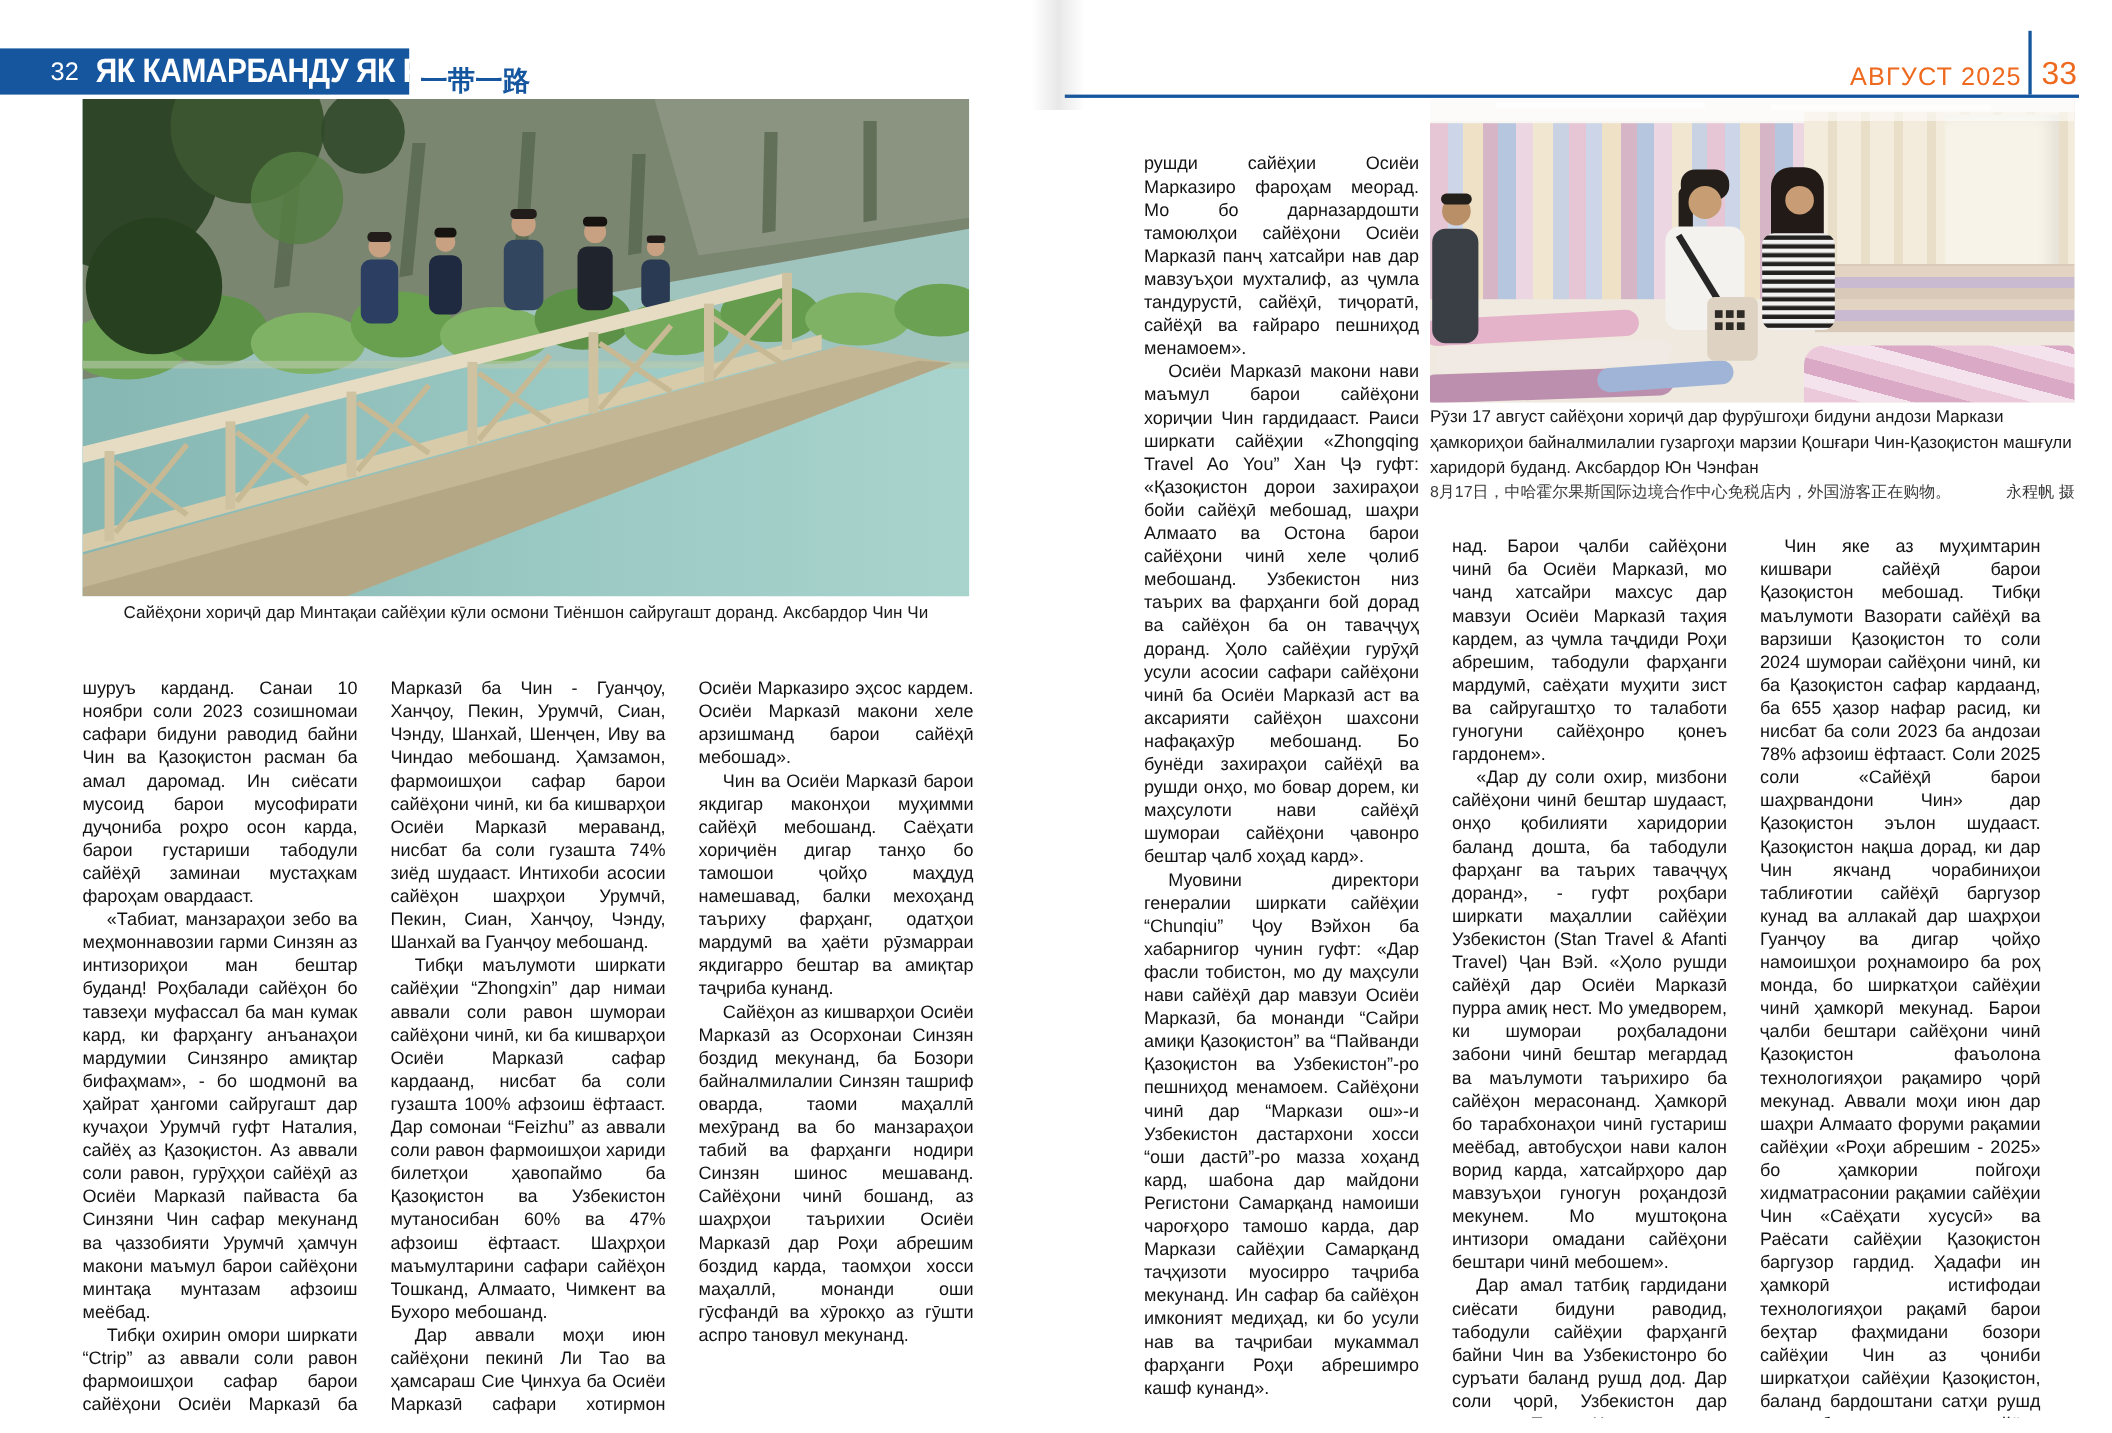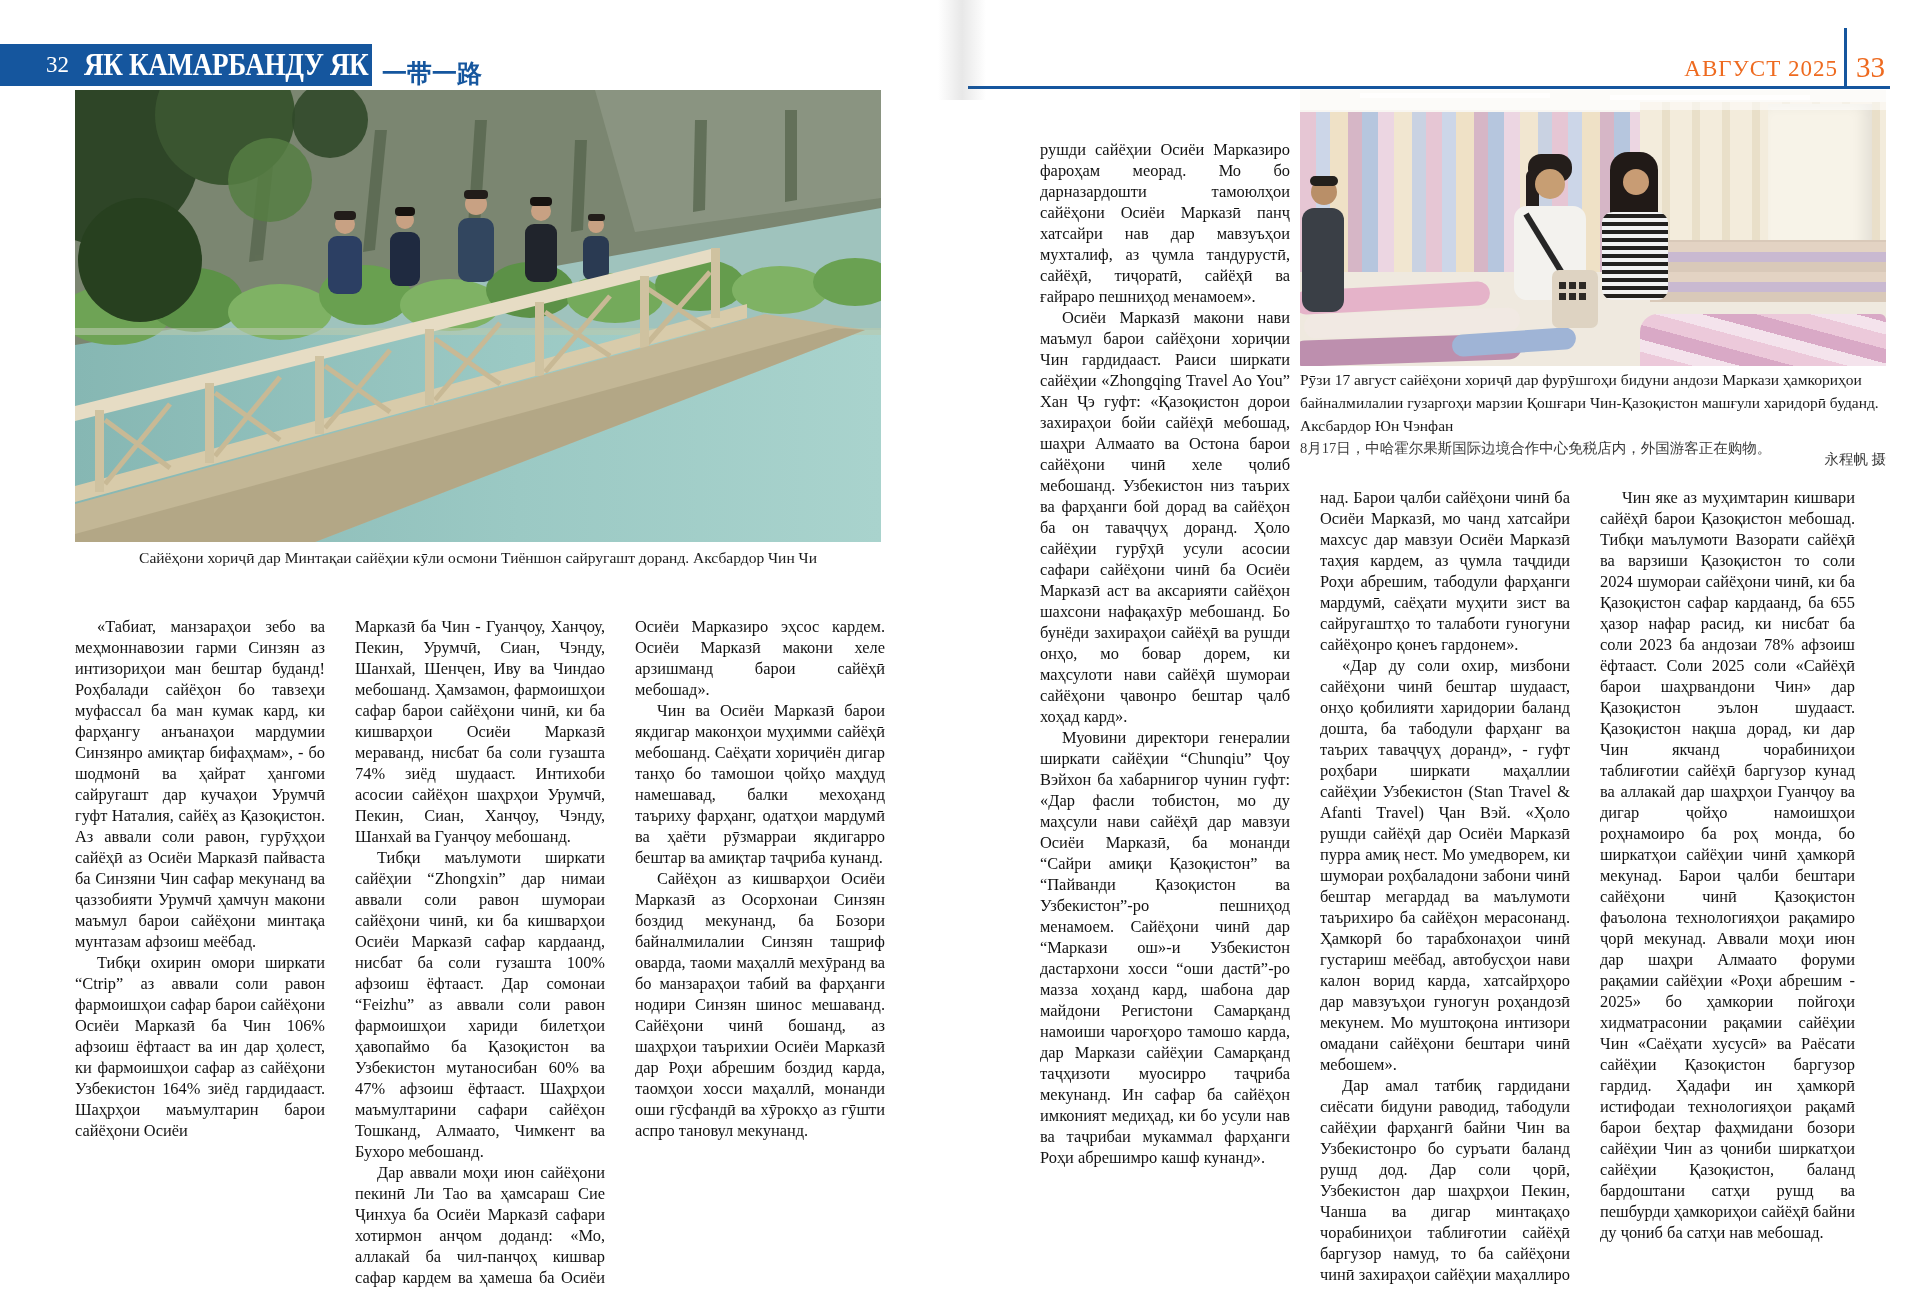--- a/index.html
+++ b/index.html
@@ -1,18 +1,18 @@
 <!DOCTYPE html>
 <html><head>
 <meta charset="utf-8">
 <style>
   html,body{margin:0;padding:0;}
   body{width:1920px;height:1303px;position:relative;background:#ffffff;
        font-family:"Liberation Sans",sans-serif;color:#141414;overflow:hidden;}
-  .abs{position:absolute;font-family:Liberation Serif, serif;}
+  .abs{position:absolute;}
 
   
   .title-bar{left:0;top:44px;width:372px;height:42px;background:#15569e;
              display:flex;align-items:center;}
   .pageno-left{color:#fff;font-size:23px;margin-left:46px;font-weight:400;}
   .main-title{color:#fff;font-weight:700;font-size:28px;letter-spacing:-0.4px;
               margin-left:15px;white-space:nowrap;transform:scaleX(.97) scaleY(1.1);
               transform-origin:left center;}
   .cjk-subtitle{left:382px;top:57px;color:#15569e;font-weight:700;font-size:25px;white-space:nowrap;}
   .issue-date{top:56px;left:1642px;width:196px;text-align:right;color:#ee6a1f;
@@ -28,21 +28,21 @@
   .photo-left{left:75px;top:90px;width:806px;height:452px;}
   .photo-right{left:1300px;top:90px;width:586px;height:276px;background:#efe9df;}
   .photo svg{display:block;}
   .pr-layer{position:absolute;}
 
   
   .caption{font-size:15.5px;line-height:23px;color:#1a1a1a;}
   .caption-left{left:75px;top:546px;width:806px;text-align:center;}
   .caption-right{left:1300px;top:368px;width:586px;}
   .cjk-line{display:flex;justify-content:space-between;font-size:14.5px;color:#3a3a3a;line-height:23px;}
-  .credit{color:#3a3a3a;margin-top:11px;}
+  .credit{color:#3a3a3a;}
 
   
   .col{width:250px;text-align:justify;font-size:16.4px;line-height:21px;color:#121212;overflow:hidden;}
   .col p{margin:0;text-indent:22px;}
   .col p.noindent{text-indent:0;}
   .col-heading{color:#d3281e;text-align:center;font-size:18px;line-height:23px;
                margin:25px 0 24px 0;letter-spacing:.2px;text-indent:0;}
   .c-l1{left:75px;top:616px;height:672px;}
   .c-l2{left:355px;top:616px;height:672px;}
   .c-l3{left:635px;top:616px;height:672px;}
@@ -224,20 +224,21 @@
 
 <div class="abs caption caption-right">
   <div>Рӯзи 17 август сайёҳони хориҷӣ дар фурӯшгоҳи бидуни андози Маркази ҳамкориҳои байналмилалии гузаргоҳи марзии Қошғари Чин-Қазоқистон машғули харидорӣ буданд. Аксбардор Юн Чэнфан</div>
   <div class="cjk-line">
     <span>8月17日，中哈霍尔果斯国际边境合作中心免税店内，外国游客正在购物。</span>
     <span class="credit">永程帆 摄</span>
   </div>
 </div>
 
 <div class="abs col c-l1">
+    <p class="noindent">шуруъ карданд. Санаи 10 ноябри соли 2023 созишномаи сафари бидуни раводид байни Чин ва Қазоқистон расман ба амал даромад. Ин сиёсати мусоид барои мусофирати дуҷониба роҳро осон карда, барои густариши табодули сайёҳӣ заминаи мустаҳкам фароҳам овардааст.</p>
     <p>«Табиат, манзараҳои зебо ва меҳмоннавозии гарми Синзян аз интизориҳои ман бештар буданд! Роҳбалади сайёҳон бо тавзеҳи муфассал ба ман кумак кард, ки фарҳангу анъанаҳои мардумии Синзянро амиқтар бифаҳмам», - бо шодмонӣ ва ҳайрат ҳангоми сайругашт дар кучаҳои Урумчӣ гуфт Наталия, сайёҳ аз Қазоқистон. Аз аввали соли равон, гурӯҳҳои сайёҳӣ аз Осиёи Марказӣ пайваста ба Синзяни Чин сафар мекунанд ва ҷаззобияти Урумчӣ ҳамчун макони маъмул барои сайёҳони минтақа мунтазам афзоиш меёбад.</p>
     <p>Тибқи охирин омори ширкати “Ctrip” аз аввали соли равон фармоишҳои сафар барои сайёҳони Осиёи Марказӣ ба Чин 106% афзоиш ёфтааст ва ин дар ҳолест, ки фармоишҳои сафар аз сайёҳони Узбекистон 164% зиёд гардидааст. Шаҳрҳои маъмултарин барои сайёҳони Осиёи</p>
   </div>
 <div class="abs col c-l2">
     <p class="noindent">Марказӣ ба Чин - Гуанҷоу, Ханҷоу, Пекин, Урумчӣ, Сиан, Чэнду, Шанхай, Шенҷен, Иву ва Чиндао мебошанд. Ҳамзамон, фармоишҳои сафар барои сайёҳони чинӣ, ки ба кишварҳои Осиёи Марказӣ мераванд, нисбат ба соли гузашта 74% зиёд шудааст. Интихоби асосии сайёҳон шаҳрҳои Урумчӣ, Пекин, Сиан, Ханҷоу, Чэнду, Шанхай ва Гуанҷоу мебошанд.</p>
     <p>Тибқи маълумоти ширкати сайёҳии “Zhongxin” дар нимаи аввали соли равон шумораи сайёҳони чинӣ, ки ба кишварҳои Осиёи Марказӣ сафар кардаанд, нисбат ба соли гузашта 100% афзоиш ёфтааст. Дар сомонаи “Feizhu” аз аввали соли равон фармоишҳои хариди билетҳои ҳавопаймо ба Қазоқистон ва Узбекистон мутаносибан 60% ва 47% афзоиш ёфтааст. Шаҳрҳои маъмултарини сафари сайёҳон Тошканд, Алмаато, Чимкент ва Бухоро мебошанд.</p>
     <p>Дар аввали моҳи июн сайёҳони пекинӣ Ли Тао ва ҳамсараш Сие Ҷинхуа ба Осиёи Марказӣ сафари хотирмон анҷом доданд: «Мо, аллакай ба чил-панҷоҳ кишвар сафар кардем ва ҳамеша ба Осиёи Марказӣ бо шавқ менигаристем. Дар ин сафар, мо одоби сода, манзараҳои зебои табий ва фарҳанги беназири мардуми</p>
   </div>
 <div class="abs col c-l3">
     <p class="noindent">Осиёи Марказиро эҳсос кардем. Осиёи Марказӣ макони хеле арзишманд барои сайёҳӣ мебошад».</p>

